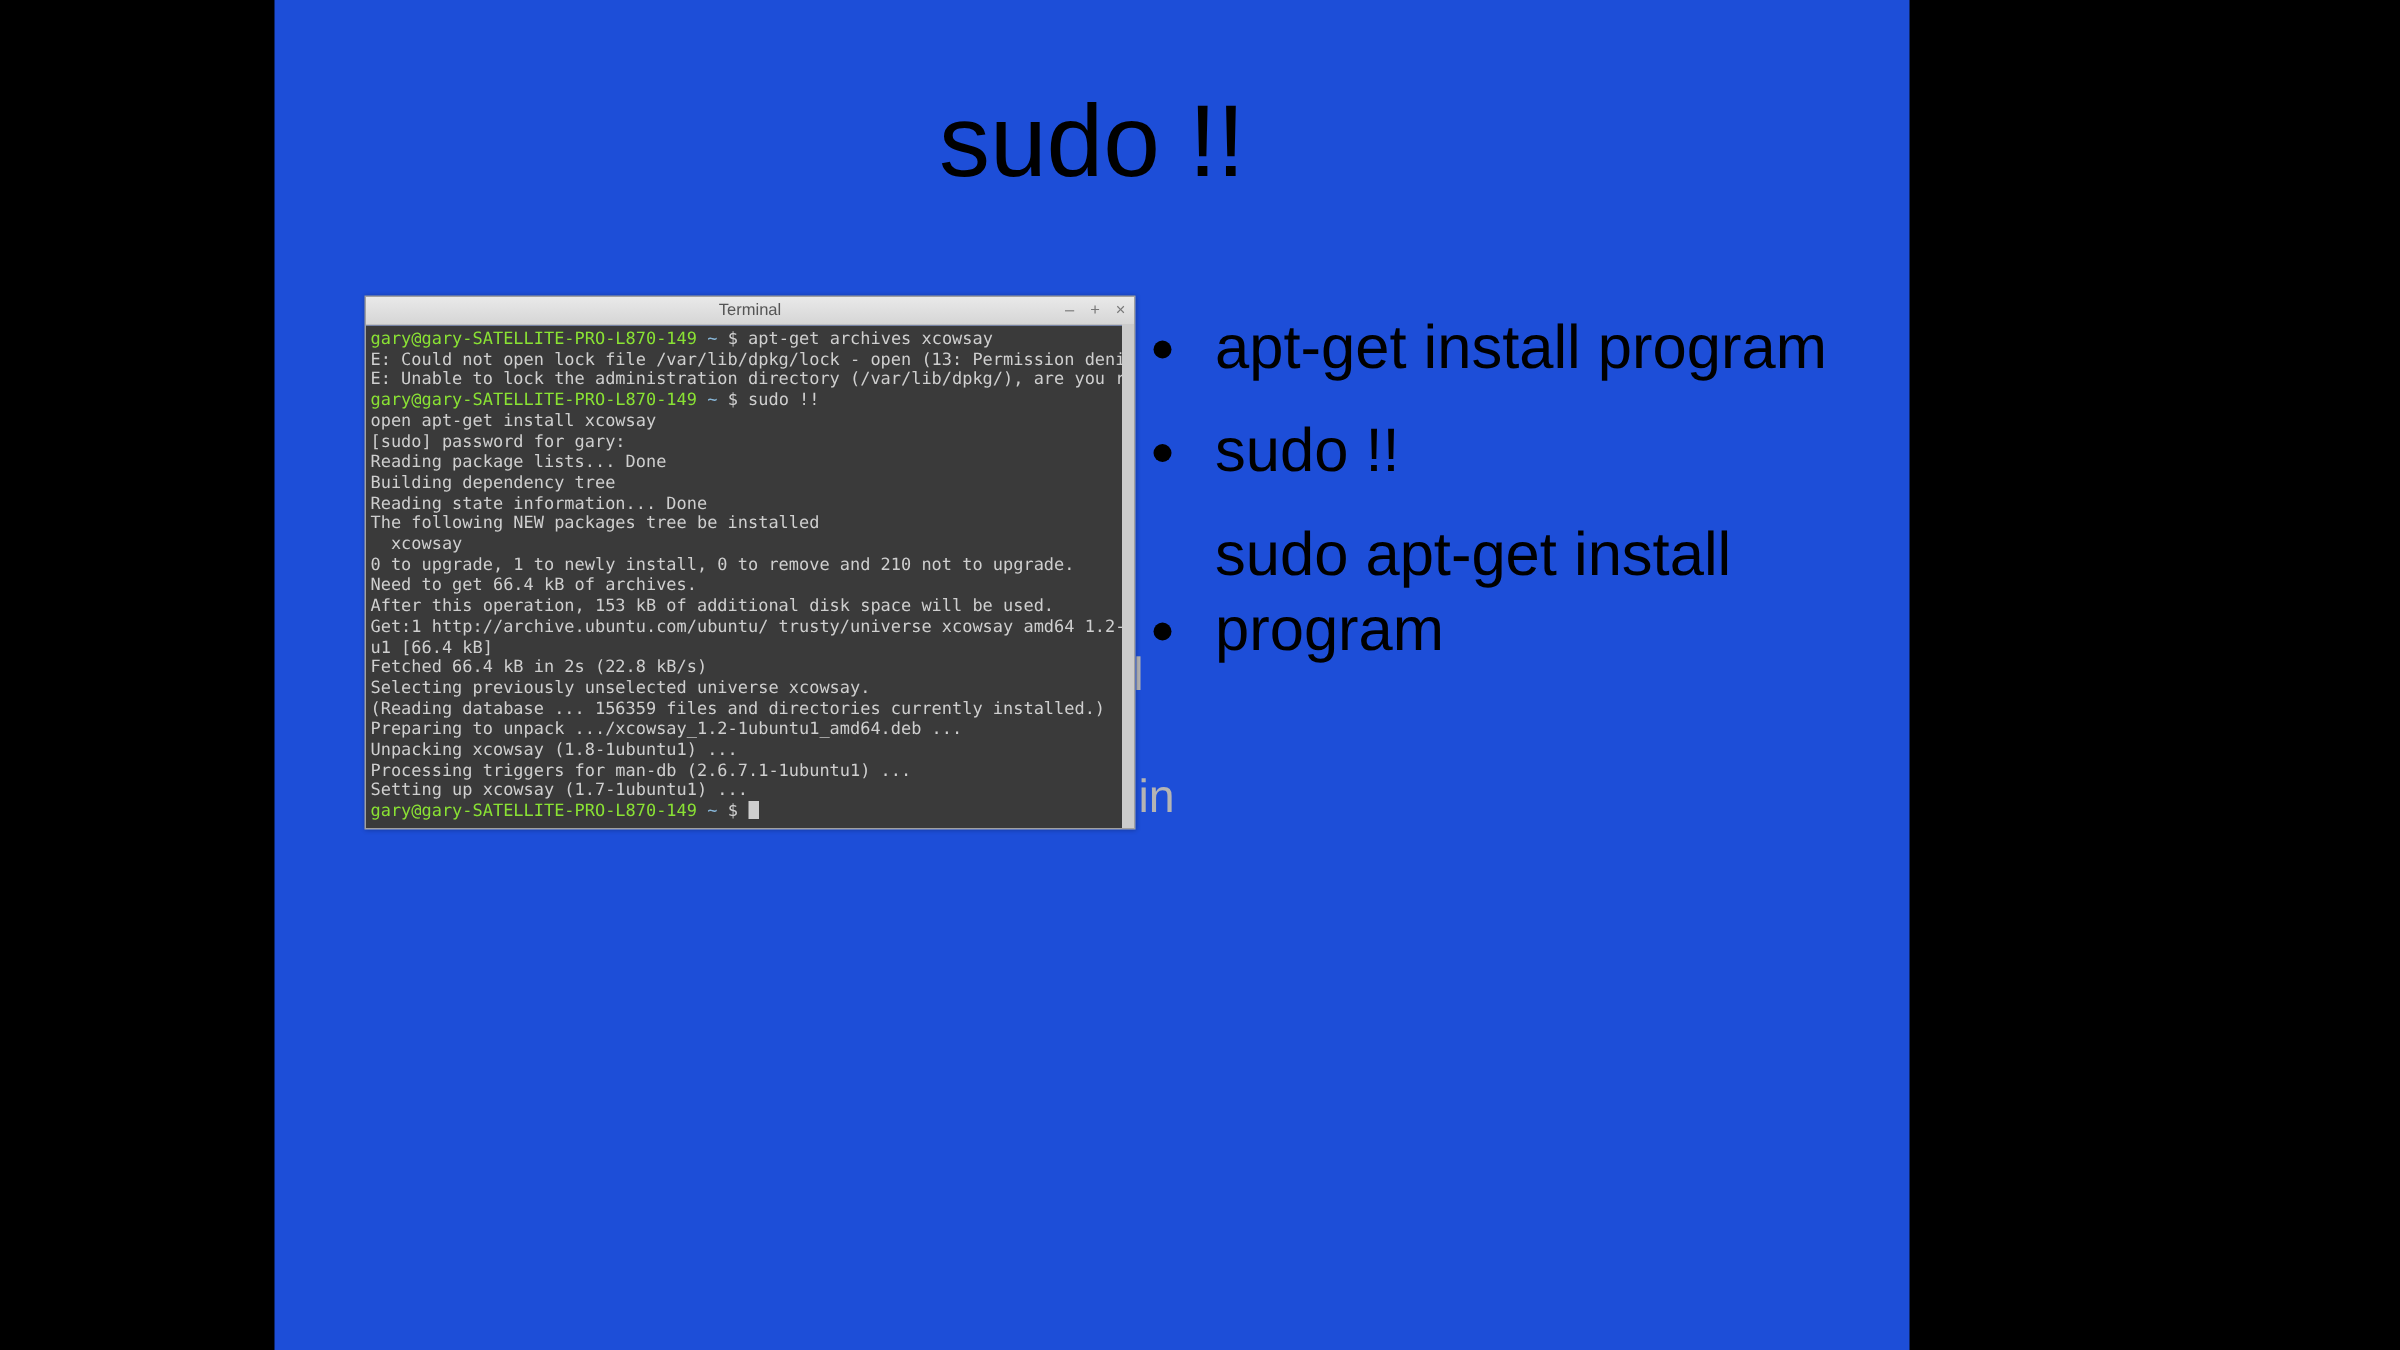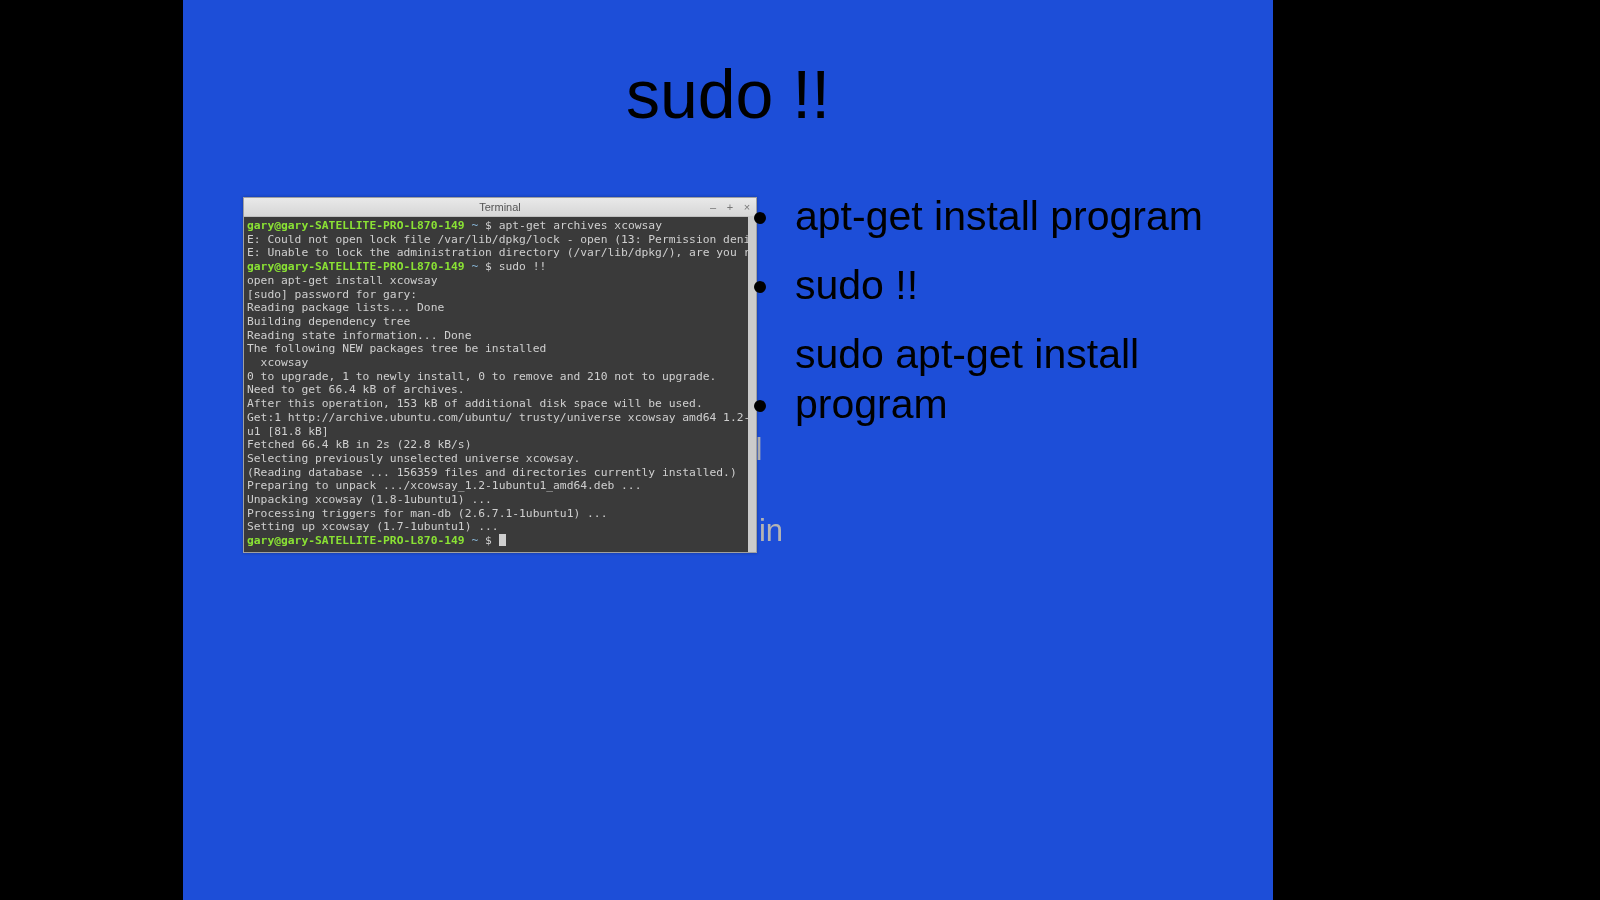--- a/index.html
+++ b/index.html
@@ -4,31 +4,31 @@
 <style>
   html,body{margin:0;padding:0;background:#000;width:1600px;height:900px;overflow:hidden;font-family:Arial,Helvetica,sans-serif;}
   .slide{position:absolute;left:183px;top:0;width:1090px;height:900px;background:#1d4ed8;}
   .title{position:absolute;top:55px;left:0;width:100%;text-align:center;font-size:68px;color:#000;}
   
   .term-wrap{position:absolute;left:60px;top:197px;width:512px;border:1px solid #a0a0a0;box-shadow:0 0 3px rgba(0,0,0,.3);}
   .term-titlebar{height:18px;background:linear-gradient(#e9e9e9,#d6d6d6);border-bottom:1px solid #bfbfbf;position:relative;font-size:11px;color:#555;text-align:center;line-height:18px;}
   .term-controls{position:absolute;right:4px;top:0;height:18px;display:flex;gap:7px;align-items:center;}
   .term-controls span{width:10px;height:10px;display:inline-block;color:#777;font-size:11px;line-height:10px;text-align:center;}
   .term-body{background:#3a3a3a;padding:2px 3px 4px 3px;font-family:"DejaVu Sans Mono",Menlo,Consolas,monospace;font-size:11.3px;line-height:13.7px;color:#cfcfcf;white-space:pre;overflow:hidden;}
-  .prompt{color:#8ae234;font-weight:bold;text-align:center;}
+  .prompt{color:#8ae234;font-weight:normal;text-align:center;}
   .tilde{color:#87b5d6;}
   .dollar{color:#cfcfcf;}
   .cmd{color:#cfcfcf;}
   .cursor{display:inline-block;width:7px;height:12px;background:#cfcfcf;vertical-align:-2px;}
   .scroll-edge{position:absolute;right:0;top:18px;bottom:0;width:8px;background:#cbcbcb;}
   
   .ghost{position:absolute;color:#b4b4b4;font-size:31px;white-space:nowrap;}
   
   .bullets{position:absolute;left:576px;top:192px;width:500px;}
-  .bullets ul{margin:0;padding:0 0 0 26px;}
+  .bullets ul{margin:15px;padding:0 0 0 26px;}
   .bullets li{font-size:41px;line-height:1.2;color:#000;margin-bottom:20px;list-style:disc;}
   .bullets li span{display:inline-block;padding-left:10px;}
 </style>
 </head>
 <body>
 
 <div class="slide">
 
   <div class="title">sudo !!</div>
 
@@ -54,21 +54,21 @@
 <span>[sudo] password for gary:</span>
 <span>Reading package lists... Done</span>
 <span>Building dependency tree</span>
 <span>Reading state information... Done</span>
 <span>The following NEW packages tree be installed</span>
 <span>  xcowsay</span>
 <span>0 to upgrade, 1 to newly install, 0 to remove and 210 not to upgrade.</span>
 <span>Need to get 66.4 kB of archives.</span>
 <span>After this operation, 153 kB of additional disk space will be used.</span>
 <span>Get:1 http://archive.ubuntu.com/ubuntu/ trusty/universe xcowsay amd64 1.2-1ubunt</span>
-<span>u1 [81.8 kB]</span>
+<span>u1 [66.4 kB]</span>
 <span>Fetched 66.4 kB in 2s (22.8 kB/s)</span>
 <span>Selecting previously unselected universe xcowsay.</span>
 <span>(Reading database ... 156359 files and directories currently installed.)</span>
 <span>Preparing to unpack .../xcowsay_1.2-1ubuntu1_amd64.deb ...</span>
 <span>Unpacking xcowsay (1.8-1ubuntu1) ...</span>
 <span>Processing triggers for man-db (2.6.7.1-1ubuntu1) ...</span>
 <span>Setting up xcowsay (1.7-1ubuntu1) ...</span>
 <span class="prompt">gary@gary-SATELLITE-PRO-L870-149</span> <span class="tilde">~</span> <span class="dollar">$</span> <span class="cursor"></span></div>
   </div>
 

